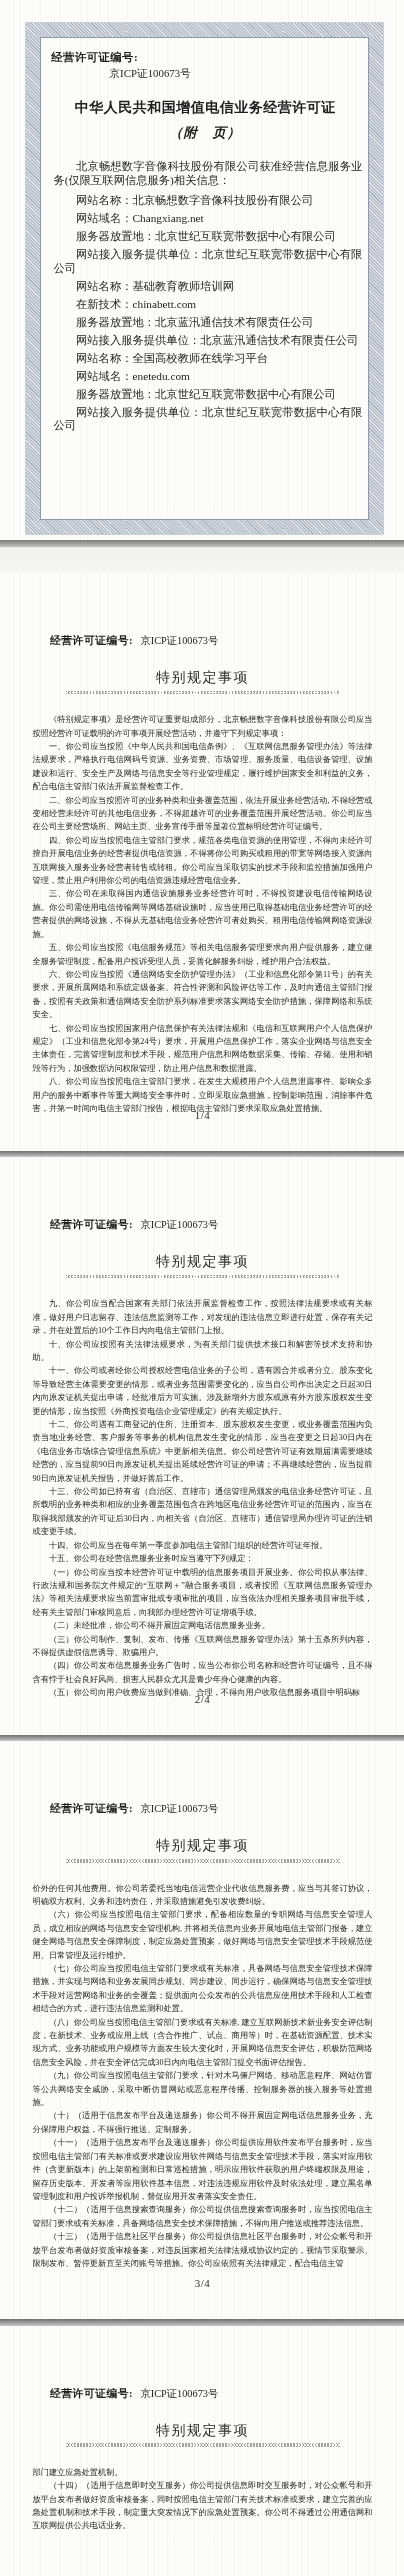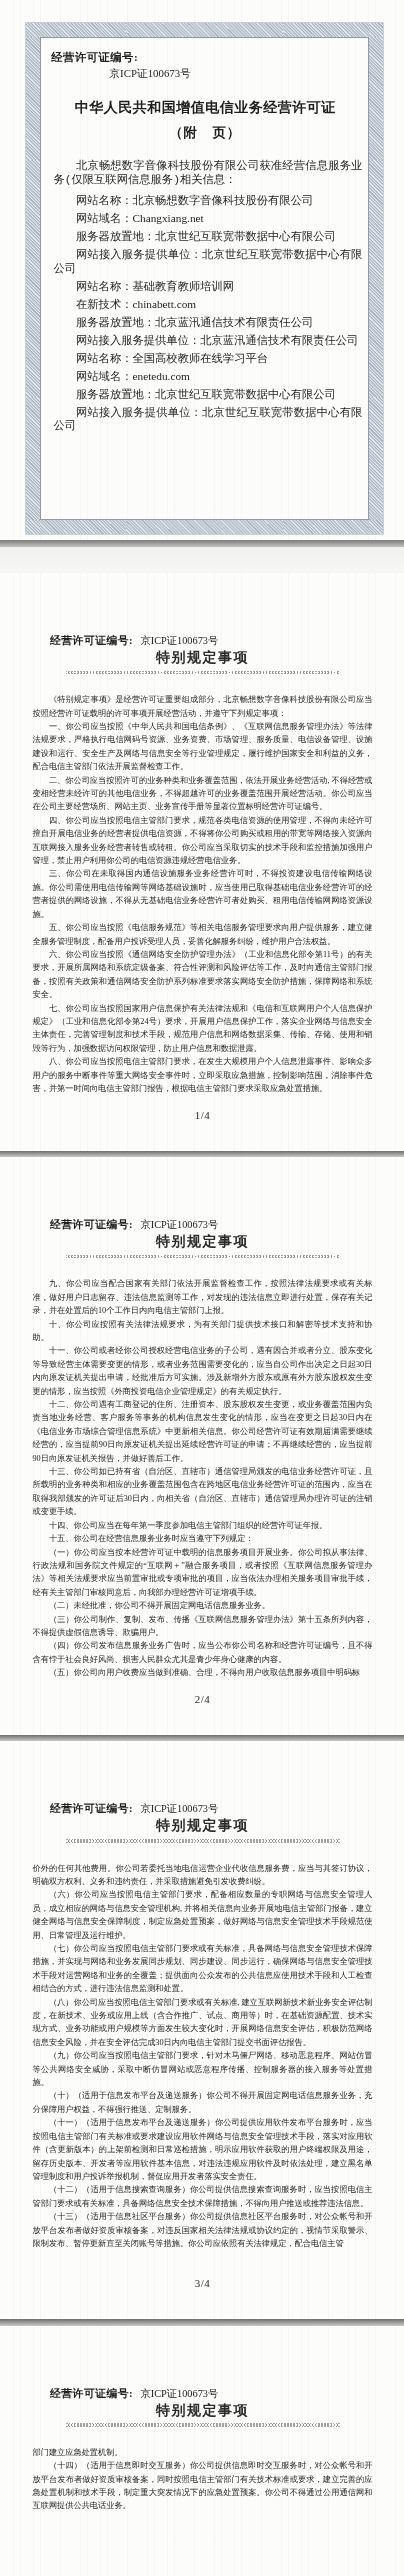--- a/index.html
+++ b/index.html
@@ -33,38 +33,38 @@
   .cert-frame {
     box-sizing:border-box; height:511px;
     border:14px solid transparent;
     border-image:repeating-linear-gradient(45deg,#aab3bf 0 1.5px,#e3e7ec 1.5px 3.1px,#c3cad4 3.1px 4.6px) 27 repeat;
     box-shadow:0 0 0 0.5px #99a3af, inset 0 0 0 1px #8f99a7;
   }
   .cert-content { padding:13.4px 10.3px 0 11.3px; }
   .cert-license-label { font-size:11.3px; font-weight:700; letter-spacing:0.5px; }
   .cert-license-no { font-size:10.8px; margin:2.1px 0 0 58px; font-family:"Liberation Serif","DejaVu Sans Mono",serif; }
   .cert-title { text-align:center; font-size:14px; font-weight:700; margin-top:18px; letter-spacing:0.5px; }
-  .cert-subtitle { text-align:center; font-size:13.4px; font-weight:700; margin-top:6.2px; letter-spacing:1px; }
+  .cert-subtitle { text-align:center; font-size:13.4px; font-weight:700; margin-top:6.2px; letter-spacing:1px;font-style:italic; }
   .cert-body { width:309px; margin:18.5px auto 0 2.1px; }
   .cert-body p {
     margin:0 0 4.6px 0; font-size:11.3px; line-height:13.4px;
     text-indent:2em; text-align:justify;
   }
-  .cert-body p.cert-intro { margin-bottom:7.2px;font-family:Liberation Mono, monospace; }
+  .cert-body p.cert-intro { margin-bottom:7.2px; }
 
   
   .prov-page { padding-top:61px; }
   .prov-p1, .prov-p2, .prov-p3 { height:578px; }
   .prov-p4 { height:549px; }
   .prov-header { margin-left:50px; }
   .prov-header .lbl { font-size:10.8px; font-weight:700; letter-spacing:0.5px; }
   .prov-header .num { font-size:10.3px; margin-left:5.2px; }
   .prov-title {
-    text-align:center; font-size:14px; font-weight:700;
-    letter-spacing:1.5px; margin-top:1px; color:#2b2b2b;
+    text-align:center; font-size:14px; font-weight:400;
+    letter-spacing:1.5px; margin-top:21px; color:#2b2b2b;
   }
   .prov-wave {
     width:274px; height:3.6px; margin:3.6px auto 0 auto;
     background:
       repeating-linear-gradient(115deg, rgba(130,138,126,0.75) 0 0.8px, transparent 0.8px 2.8px),
       repeating-linear-gradient(65deg, rgba(130,138,126,0.75) 0 0.8px, transparent 0.8px 2.8px);
   }
   .prov-body { width:340px; margin:19px auto 0 auto; }
   .prov-body p {
     margin:0; font-size:8.2px; line-height:13.4px;

